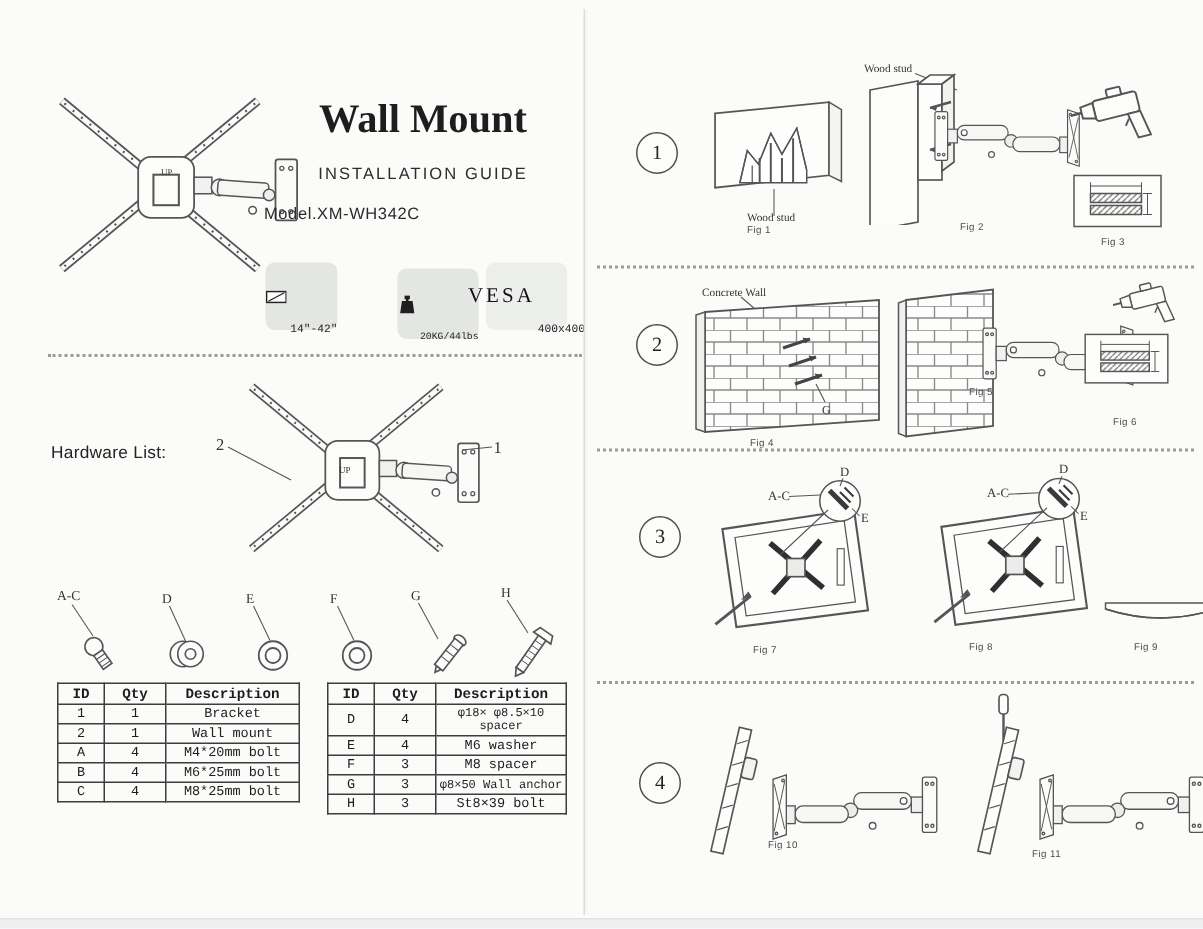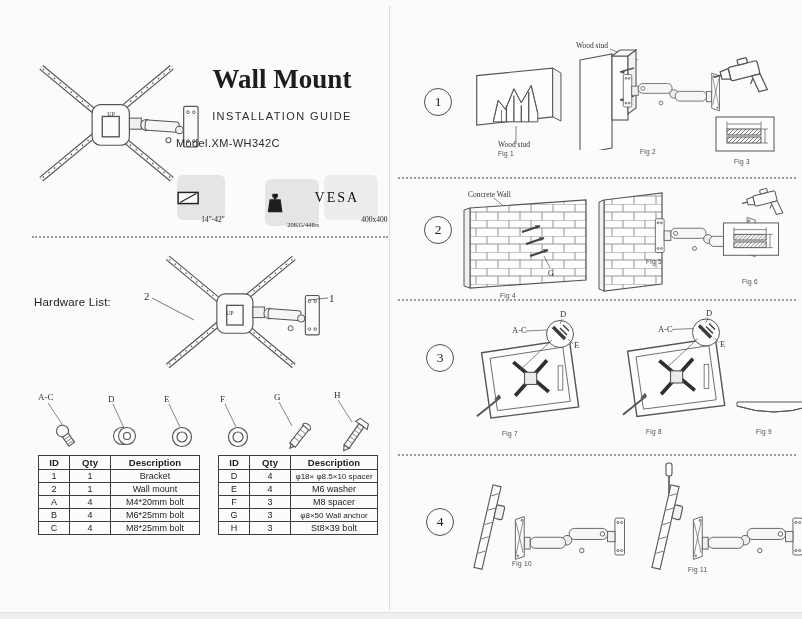--- a/index.html
+++ b/index.html
@@ -5,25 +5,25 @@
   html,body{margin:0;padding:0;}
   body{width:802px;height:619px;position:relative;background:#fbfbfa;
        font-family:"Liberation Sans",sans-serif;color:#2e2e2e;overflow:hidden;}
   .abs{position:absolute;}
   .fold{width:1px;background:#dcdcda;box-shadow:1px 0 2px rgba(0,0,0,.05);}
   .dotted{height:0;border-top:2px dotted #9b9b9b;}
   .title{font-family:"Liberation Serif",serif;font-size:27px;font-weight:600;color:#1d1d1d;text-align:center;}
   .subtitle{font-size:11px;letter-spacing:1.4px;color:#2b2b2b;text-align:center;font-weight:400;}
   .model{font-size:11px;letter-spacing:.4px;color:#2b2b2b;}
   .badge{background:#e4e6e3;border-radius:6px;display:flex;flex-direction:row;align-items:center;justify-content:center;gap:2px;}
-  .badge-label{font-family:Liberation Serif, serif;font-size:6.5px;color:#1f1f1f;white-space:nowrap;margin-top:44px;}
+  .badge-label{font-family:Liberation Mono, monospace;font-size:6.5px;color:#1f1f1f;white-space:nowrap;margin-top:44px;}
   .vesa-title{font-family:"Liberation Serif",serif;font-size:14px;letter-spacing:2px;color:#111;}
   .hwlist{font-size:11.5px;color:#222;letter-spacing:.2px;}
   table{border-collapse:collapse;background:transparent;}
-  th,td{border:1px solid #3d3d3d;font-size:9px;color:#1d1d1d;text-align:center;padding:1px 2px;vertical-align:middle;}
+  th,td{border:1px solid #3d3d3d;font-size:9px;color:#1d1d1d;text-align:center;padding:1px 2px;vertical-align:middle;font-family:Liberation Mono, monospace;}
   th{font-size:9.5px;font-weight:700;}
   .t-desc{width:84px;margin-top:28px;} .t-id{width:26px;} .t-qty{width:36px;}
   .cap{font-size:6.5px;color:#4c4c4c;letter-spacing:.3px;text-align:center;}
   .stepnum{width:26px;height:26px;border:1.2px solid #4f4f4f;border-radius:50%;background:#fcfcfb;
            font-family:"Liberation Serif",serif;font-size:13.5px;color:#222;text-align:center;line-height:26px;}
   .botstrip{background:#edeff1;border-top:1px solid #e0e2e4;}
   svg text{font-family:"Liberation Serif",serif;fill:#333;}
 </style>
 </head>
 <body>

